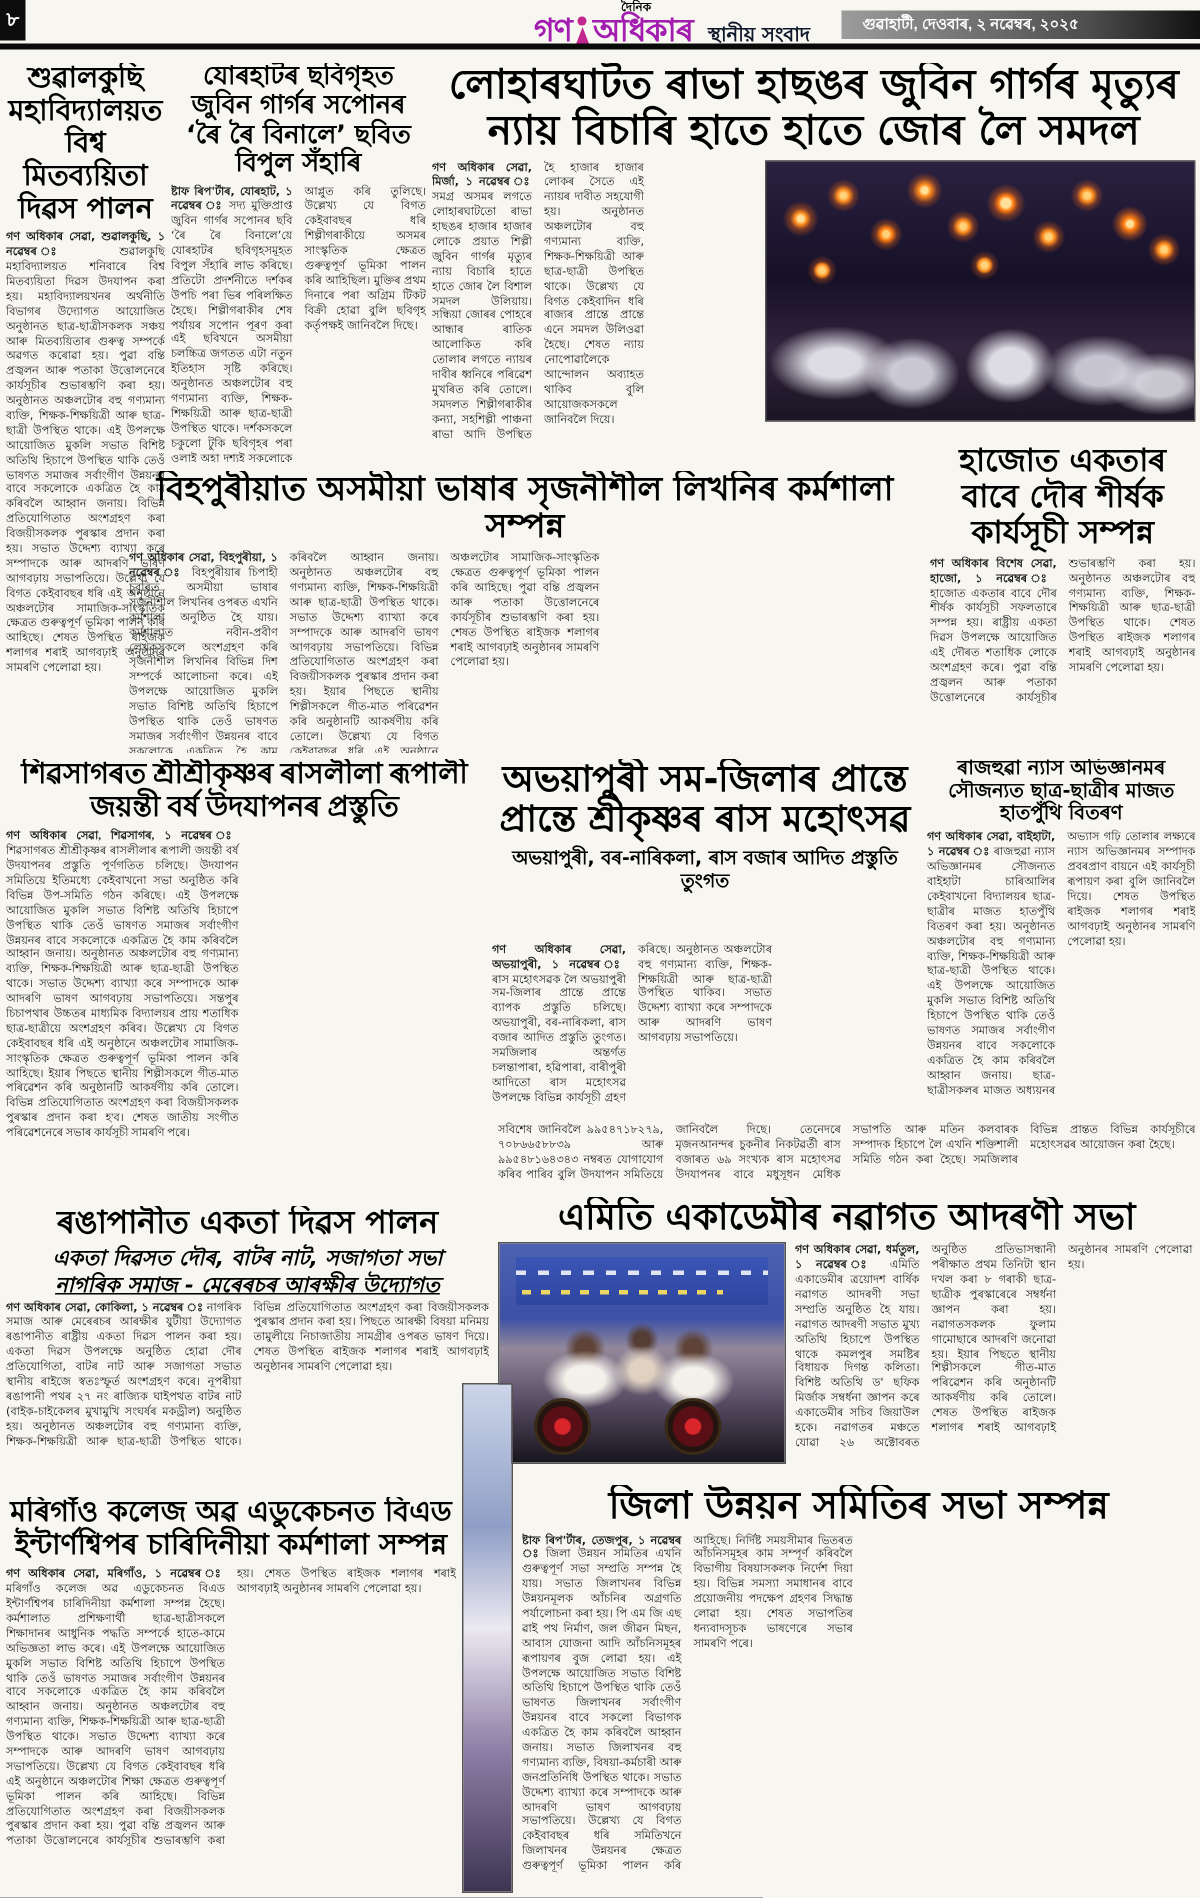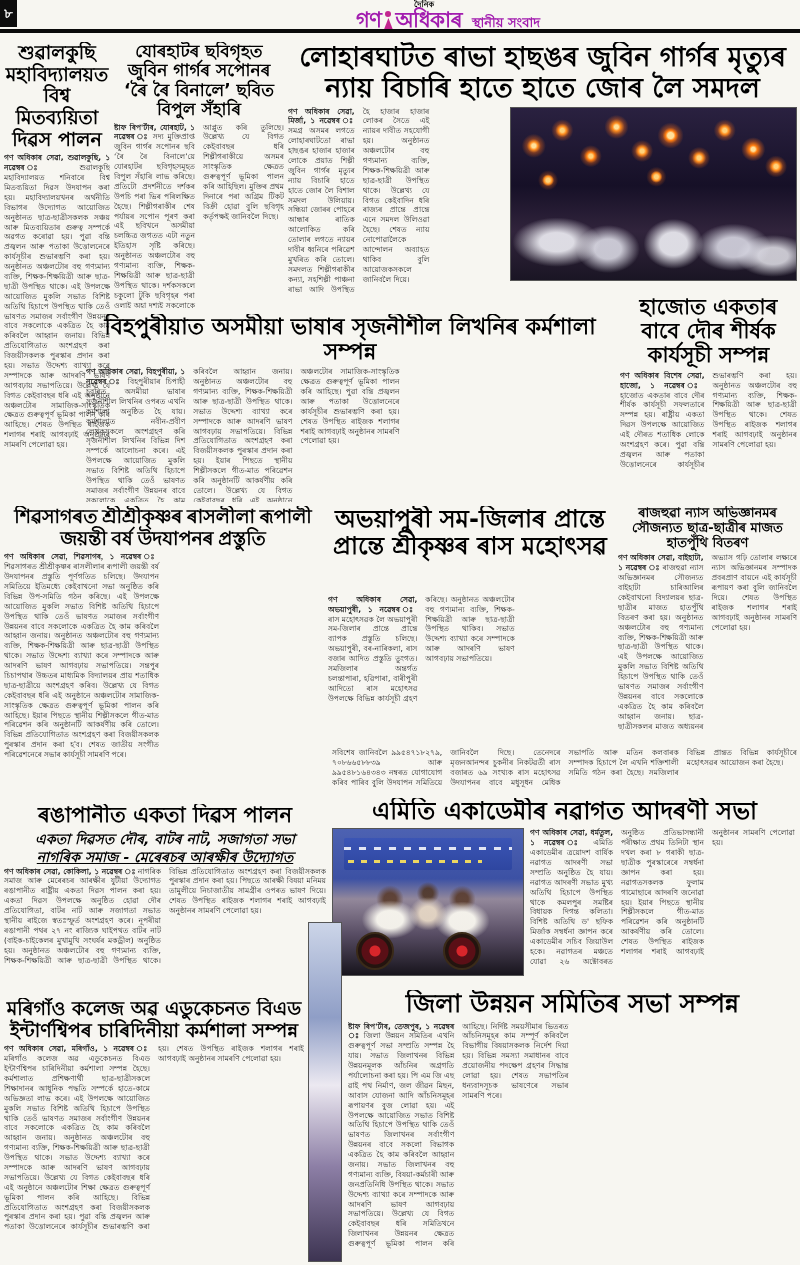--- a/index.html
+++ b/index.html
@@ -19,21 +19,21 @@
   .mbar.right { right:0; width:225px; padding-left:14px;
                 background:linear-gradient(90deg,#9c9c9c,#4c4c4c 70%,#111); font-size:10px; }
   .mcenter { position:absolute; left:318px; top:0; width:260px; height:30px; text-align:center; }
   .brand-prefix { position:absolute; left:96px; top:-2px; font:700 8px "DejaVu Sans",sans-serif; color:#000; }
   .brand-row { position:absolute; left:0; top:4px; width:260px; white-space:nowrap; }
   .brand-word { font:900 21px "DejaVu Sans",sans-serif; color:#a21caf; letter-spacing:-0.5px; }
   .logo-icon { display:inline-block; width:12px; height:20px; position:relative; margin:0 1px; vertical-align:-4px; }
   .logo-icon::before { content:""; position:absolute; top:0; left:3px; width:6px; height:6px; border-radius:50%; background:#c2268f; }
   .logo-icon::after  { content:""; position:absolute; top:7px; left:1px; width:10px; height:13px; background:#c2268f;
                        clip-path:polygon(50% 0,100% 100%,0 100%); }
-  .section-lbl { font:700 13px "DejaVu Sans",sans-serif; color:#a21caf; margin-left:10px; }
+  .section-lbl { font:700 13px "DejaVu Sans",sans-serif; color:#0f172a; margin-left:10px; }
   .mast-rule { position:absolute; left:0; top:29px; width:800px; height:4px; background:#0a0a0a; }
   
   .art { position:absolute; overflow:hidden; }
   .hl  { font-weight:900; color:#000; text-align:center; line-height:1.14; margin:0 0 3px 0; }
   .sub { font-weight:700; color:#000; text-align:center; line-height:1.2; margin:1px 0; }
   .sub.it { font-style:italic; }
   .sub.u  { text-decoration:underline; }
   .bodywrap { text-align:justify; font-size:8px; line-height:1.32; color:#1c1c1c;
               column-gap:8px; column-fill:auto; overflow:hidden; }
   .dl { font-weight:700; }
@@ -90,20 +90,21 @@
 <div class="sheet">
 
   <div class="mast">
     <div class="pgnum">৮</div>
     <div class="mcenter">
       <span class="brand-prefix">দৈনিক</span>
       <span class="brand-row">
         <span class="brand-word">গণ</span><span class="logo-icon"></span><span class="brand-word">অধিকাৰ</span><span class="section-lbl">স্থানীয় সংবাদ</span>
       </span>
     </div>
+    <div class="mbar right">গুৱাহাটী, দেওবাৰ, ২ নৱেম্বৰ, ২০২৫</div>
     <div class="mast-rule"></div>
   </div>
 
   <div class="art" style="left:4px; top:42px; width:106px; height:460px;">
     <h2 class="hl" style="font-size:19px;">শুৱালকুছি মহাবিদ্যালয়ত বিশ্ব মিতব্যয়িতা দিৱস পালন</h2>
     <div class="bodywrap c1" style="height:330px; font-size:7.5px;">
       <b class="dl">গণ অধিকাৰ সেৱা, শুৱালকুছি, ১ নৱেম্বৰ ঃ</b>
       <span>শুৱালকুছি মহাবিদ্যালয়ত শনিবাৰে বিশ্ব মিতব্যয়িতা দিৱস উদযাপন কৰা হয়। মহাবিদ্যালয়খনৰ অর্থনীতি বিভাগৰ উদ্যোগত আয়োজিত অনুষ্ঠানত ছাত্র-ছাত্রীসকলক সঞ্চয় আৰু মিতব্যয়িতাৰ গুৰুত্ব সম্পর্কে অৱগত কৰোৱা হয়। পুৱা বন্তি প্রজ্বলন আৰু পতাকা উত্তোলনেৰে কার্যসূচীৰ শুভাৰম্ভণি কৰা হয়। অনুষ্ঠানত অঞ্চলটোৰ বহু গণ্যমান্য ব্যক্তি, শিক্ষক-শিক্ষয়িত্রী আৰু ছাত্র-ছাত্রী উপস্থিত থাকে। এই উপলক্ষে আয়োজিত মুকলি সভাত বিশিষ্ট অতিথি হিচাপে উপস্থিত থাকি তেওঁ ভাষণত সমাজৰ সর্বাংগীণ উন্নয়নৰ বাবে সকলোকে একত্রিত হৈ কাম কৰিবলৈ আহ্বান জনায়। বিভিন্ন প্রতিযোগিতাত অংশগ্রহণ কৰা বিজয়ীসকলক পুৰস্কাৰ প্রদান কৰা হয়। সভাত উদ্দেশ্য ব্যাখ্যা কৰে সম্পাদকে আৰু আদৰণি ভাষণ আগবঢ়ায় সভাপতিয়ে। উল্লেখ্য যে বিগত কেইবাবছৰ ধৰি এই অনুষ্ঠানে অঞ্চলটোৰ সামাজিক-সাংস্কৃতিক ক্ষেত্রত গুৰুত্বপূর্ণ ভূমিকা পালন কৰি আহিছে। শেষত উপস্থিত ৰাইজক শলাগৰ শৰাই আগবঢ়াই অনুষ্ঠানৰ সামৰণি পেলোৱা হয়।</span>
     </div>
   </div>
@@ -146,20 +147,21 @@
   <div class="art" style="left:4px; top:506px; width:318px; height:300px;font-family:Liberation Serif, serif;">
     <h2 class="hl" style="font-size:19px;">শিৱসাগৰত শ্রীশ্রীকৃষ্ণৰ ৰাসলীলা ৰূপালী জয়ন্তী বর্ষ উদযাপনৰ প্রস্তুতি</h2>
     <div class="bodywrap c2" style="height:246px; font-size:7.5px;">
       <b class="dl">গণ অধিকাৰ সেৱা, শিৱসাগৰ, ১ নৱেম্বৰ ঃ</b>
       <span>শিৱসাগৰত শ্রীশ্রীকৃষ্ণৰ ৰাসলীলাৰ ৰূপালী জয়ন্তী বর্ষ উদযাপনৰ প্রস্তুতি পূর্ণগতিত চলিছে। উদযাপন সমিতিয়ে ইতিমধ্যে কেইবাখনো সভা অনুষ্ঠিত কৰি বিভিন্ন উপ-সমিতি গঠন কৰিছে। এই উপলক্ষে আয়োজিত মুকলি সভাত বিশিষ্ট অতিথি হিচাপে উপস্থিত থাকি তেওঁ ভাষণত সমাজৰ সর্বাংগীণ উন্নয়নৰ বাবে সকলোকে একত্রিত হৈ কাম কৰিবলৈ আহ্বান জনায়। অনুষ্ঠানত অঞ্চলটোৰ বহু গণ্যমান্য ব্যক্তি, শিক্ষক-শিক্ষয়িত্রী আৰু ছাত্র-ছাত্রী উপস্থিত থাকে। সভাত উদ্দেশ্য ব্যাখ্যা কৰে সম্পাদকে আৰু আদৰণি ভাষণ আগবঢ়ায় সভাপতিয়ে। সন্তপুৰ চিচাপথাৰ উচ্চতৰ মাধ্যমিক বিদ্যালয়ৰ প্রায় শতাধিক ছাত্র-ছাত্রীয়ে অংশগ্রহণ কৰিব। উল্লেখ্য যে বিগত কেইবাবছৰ ধৰি এই অনুষ্ঠানে অঞ্চলটোৰ সামাজিক-সাংস্কৃতিক ক্ষেত্রত গুৰুত্বপূর্ণ ভূমিকা পালন কৰি আহিছে। ইয়াৰ পিছতে স্থানীয় শিল্পীসকলে গীত-মাত পৰিৱেশন কৰি অনুষ্ঠানটি আকর্ষণীয় কৰি তোলে। বিভিন্ন প্রতিযোগিতাত অংশগ্রহণ কৰা বিজয়ীসকলক পুৰস্কাৰ প্রদান কৰা হ'ব। শেষত জাতীয় সংগীত পৰিৱেশনেৰে সভাৰ কার্যসূচী সামৰণি পৰে।</span>
     </div>
   </div>
 
   <div class="art" style="left:328px; top:506px; width:284px; height:240px;">
     <h1 class="hl" style="font-size:24px;">অভয়াপুৰী সম-জিলাৰ প্রান্তে প্রান্তে শ্রীকৃষ্ণৰ ৰাস মহোৎসৱ</h1>
+    <div class="sub" style="font-size:12.5px;">অভয়াপুৰী, বৰ-নাৰিকলা, ৰাস বজাৰ আদিত প্রস্তুতি তুংগত</div>
     <div class="bodywrap c3" style="height:112px; font-size:7.5px;margin-top:34px;">
       <b class="dl">গণ অধিকাৰ সেৱা, অভয়াপুৰী, ১ নৱেম্বৰ ঃ</b>
       <span>ৰাস মহোৎসৱক লৈ অভয়াপুৰী সম-জিলাৰ প্রান্তে প্রান্তে ব্যাপক প্রস্তুতি চলিছে। অভয়াপুৰী, বৰ-নাৰিকলা, ৰাস বজাৰ আদিত প্রস্তুতি তুংগত। সমজিলাৰ অন্তর্গত চলন্তাপাৰা, হৱিপাৰা, বাৰীপুৰী আদিতো ৰাস মহোৎসৱ উপলক্ষে বিভিন্ন কার্যসূচী গ্রহণ কৰিছে। অনুষ্ঠানত অঞ্চলটোৰ বহু গণ্যমান্য ব্যক্তি, শিক্ষক-শিক্ষয়িত্রী আৰু ছাত্র-ছাত্রী উপস্থিত থাকিব। সভাত উদ্দেশ্য ব্যাখ্যা কৰে সম্পাদকে আৰু আদৰণি ভাষণ আগবঢ়ায় সভাপতিয়ে।</span>
     </div>
   </div>
 
   <div class="art" style="left:332px; top:748px; width:465px; height:48px;">
     <div class="bodywrap c4" style="height:48px; font-size:7.5px;">
       <span>সবিশেষ জানিবলৈ ৯৯৫৪৭১৮২৭৯, ৭০৮৬৬৫৮৮৩৯ আৰু ৯৯৫৪৮১৬৪৩৪৩ নম্বৰত যোগাযোগ কৰিব পাৰিব বুলি উদযাপন সমিতিয়ে জানিবলৈ দিছে। তেনেদৰে মৃজনআনন্দৰ চুকনীৰ নিকটৱর্তী ৰাস বজাৰত ৬৯ সংখ্যক ৰাস মহোৎসৱ উদযাপনৰ বাবে মধুসূধন মেধিক সভাপতি আৰু মতিন কলবাৰক সম্পাদক হিচাপে লৈ এখনি শক্তিশালী সমিতি গঠন কৰা হৈছে। সমজিলাৰ বিভিন্ন প্রান্তত বিভিন্ন কার্যসূচীৰে মহোৎসৱৰ আয়োজন কৰা হৈছে।</span>
     </div>

